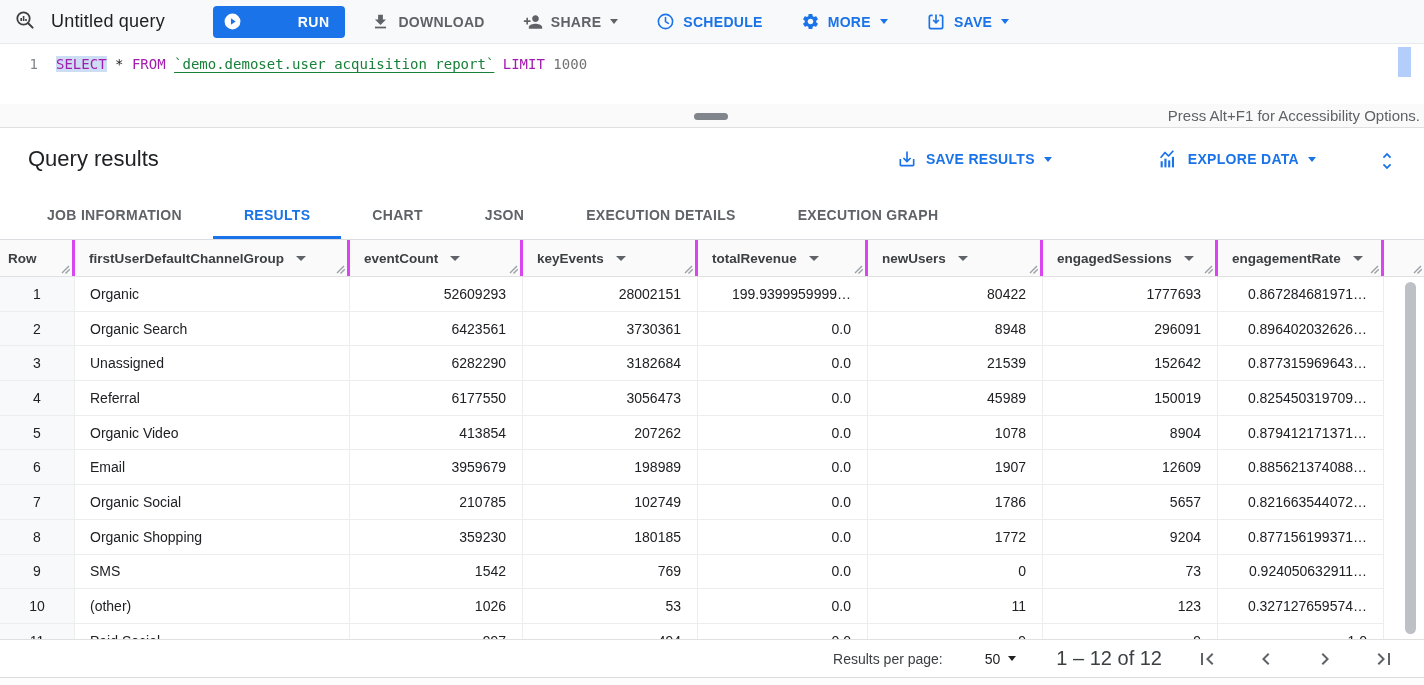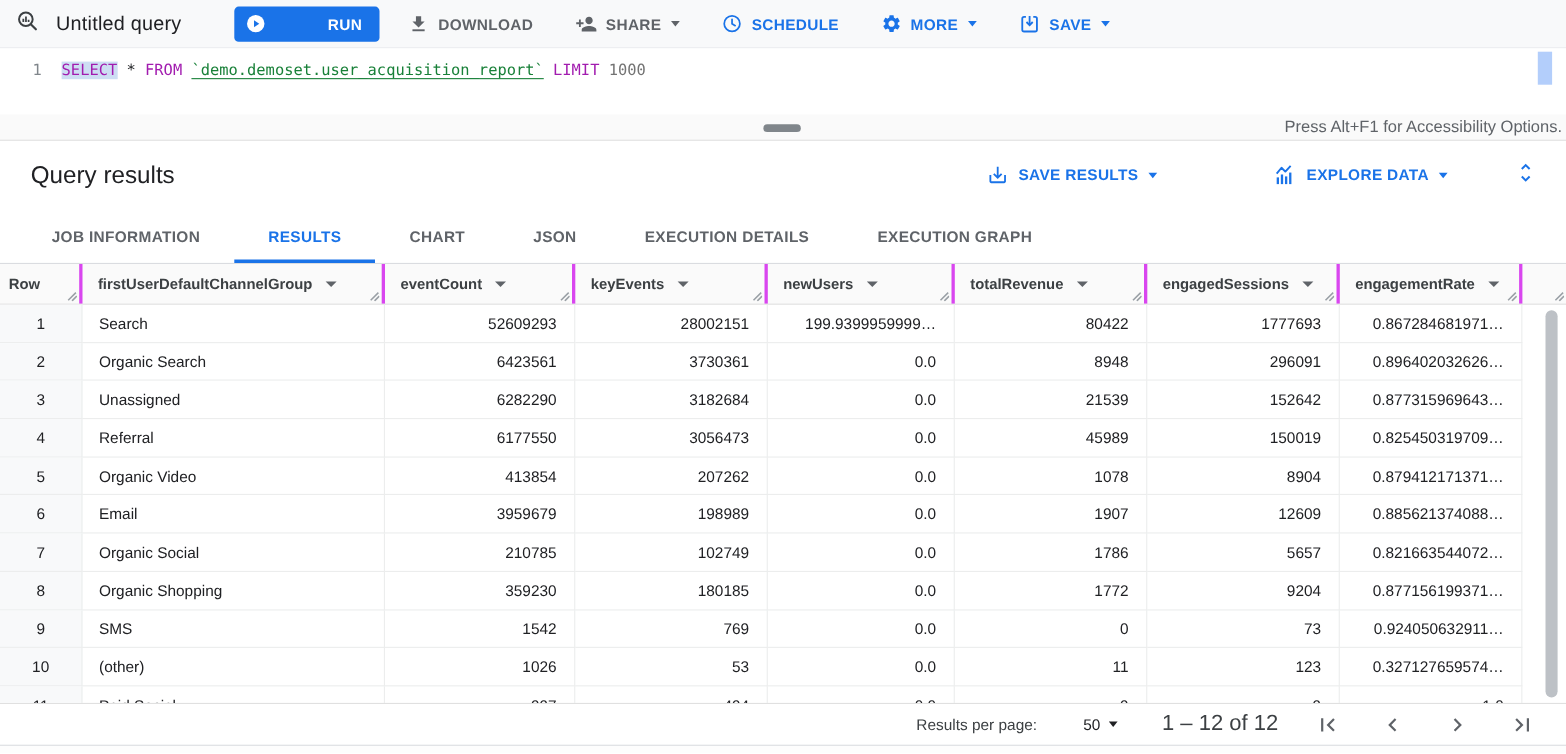--- a/index.html
+++ b/index.html
@@ -41,21 +41,21 @@
   
   .splitter { height:24px; background:#fafafa; border-bottom:1px solid #e0e0e0; position:relative;
     display:flex; align-items:center; justify-content:flex-end; flex:0 0 auto; }
   .handle { position:absolute; left:694px; top:9px; width:34px; height:7px; background:#80868b;
     border-radius:4px; cursor:row-resize; }
   .a11y { color:#5f6368; font-size:15px; padding-right:4px; }
 
   
   .res-head { height:62px; display:flex; align-items:center; background:#fff; flex:0 0 auto; }
   .res-title { font-size:22px; color:#202124; margin-left:28px; flex:0 0 auto; }
-  .res-actions { margin-left:auto; display:flex; align-items:flex-start; padding-right:26px; }
+  .res-actions { margin-left:auto; display:flex; align-items:flex-end; padding-right:26px; }
   .res-btn { display:flex; align-items:center; color:#1a73e8; background:none; border:none;
     font-family:inherit; font-size:14px; font-weight:700; letter-spacing:.3px; cursor:pointer;
     padding:0 12px; height:36px; }
   .res-btn svg { margin-right:9px; }
   .res-btn + .res-btn { margin-left:82px; }
   .expand-btn { background:none; border:none; cursor:pointer; margin-left:48px; height:32px;
     display:flex; align-items:center; color:#1a73e8; }
 
   
   .tabs { height:50px; display:flex; align-items:stretch; border-bottom:1px solid #dadce0;
@@ -240,34 +240,34 @@
           </svg>
       </div>
       <div class="th">
         <span>keyEvents</span>
           <span class="sort-caret"></span>
         <svg class="grip" width="9" height="9" viewBox="0 0 9 9">
             <path d="M1 8L8 1M4.5 8.5L8.8 4.2" stroke="#9aa0a6" stroke-width="1.4" fill="none"></path>
           </svg>
       </div>
       <div class="th">
+        <span>totalRevenue</span>
+          <span class="sort-caret"></span>
+        <svg class="grip" width="9" height="9" viewBox="0 0 9 9">
+            <path d="M1 8L8 1M4.5 8.5L8.8 4.2" stroke="#9aa0a6" stroke-width="1.4" fill="none"></path>
+          </svg>
+      </div>
+      <div class="th">
         <span>newUsers</span>
           <span class="sort-caret"></span>
         <svg class="grip" width="9" height="9" viewBox="0 0 9 9">
             <path d="M1 8L8 1M4.5 8.5L8.8 4.2" stroke="#9aa0a6" stroke-width="1.4" fill="none"></path>
           </svg>
       </div>
       <div class="th">
-        <span>totalRevenue</span>
-          <span class="sort-caret"></span>
-        <svg class="grip" width="9" height="9" viewBox="0 0 9 9">
-            <path d="M1 8L8 1M4.5 8.5L8.8 4.2" stroke="#9aa0a6" stroke-width="1.4" fill="none"></path>
-          </svg>
-      </div>
-      <div class="th">
         <span>engagedSessions</span>
           <span class="sort-caret"></span>
         <svg class="grip" width="9" height="9" viewBox="0 0 9 9">
             <path d="M1 8L8 1M4.5 8.5L8.8 4.2" stroke="#9aa0a6" stroke-width="1.4" fill="none"></path>
           </svg>
       </div>
       <div class="th">
         <span>engagementRate</span>
           <span class="sort-caret"></span>
         <svg class="grip" width="9" height="9" viewBox="0 0 9 9">
@@ -277,21 +277,21 @@
       <div class="th filler">
         <svg class="grip" width="9" height="9" viewBox="0 0 9 9">
             <path d="M1 8L8 1M4.5 8.5L8.8 4.2" stroke="#9aa0a6" stroke-width="1.4" fill="none"></path>
           </svg>
       </div>
     </div>
 
     <div class="tbody">
   <div class="tr-grid">
     <div class="td row-num">1</div>
-    <div class="td text">Search</div>
+    <div class="td text">Organic</div>
     <div class="td num">52609293</div>
     <div class="td num">28002151</div>
     <div class="td num">199.9399959999…</div>
     <div class="td num">80422</div>
     <div class="td num">1777693</div>
     <div class="td num">0.867284681971…</div>
     <div class="td filler"></div>
   </div>
 
   <div class="tr-grid">

